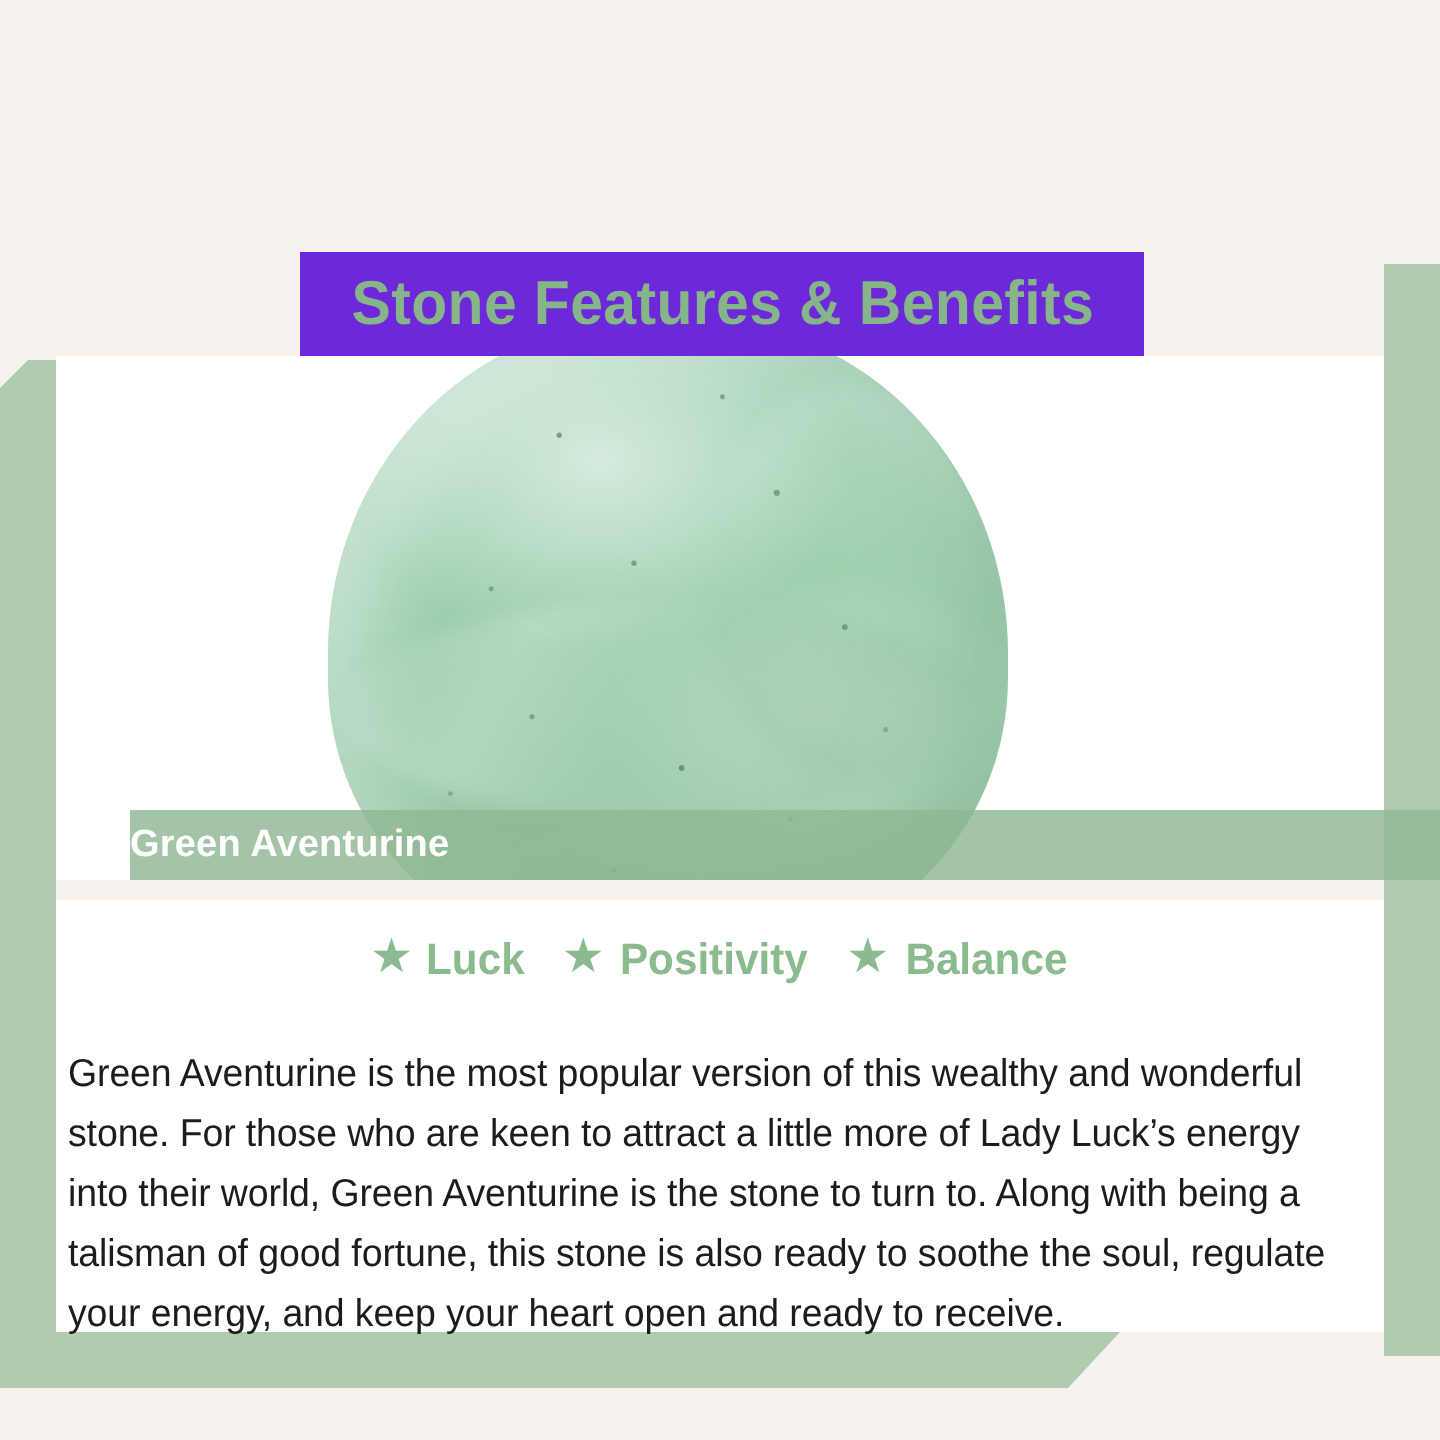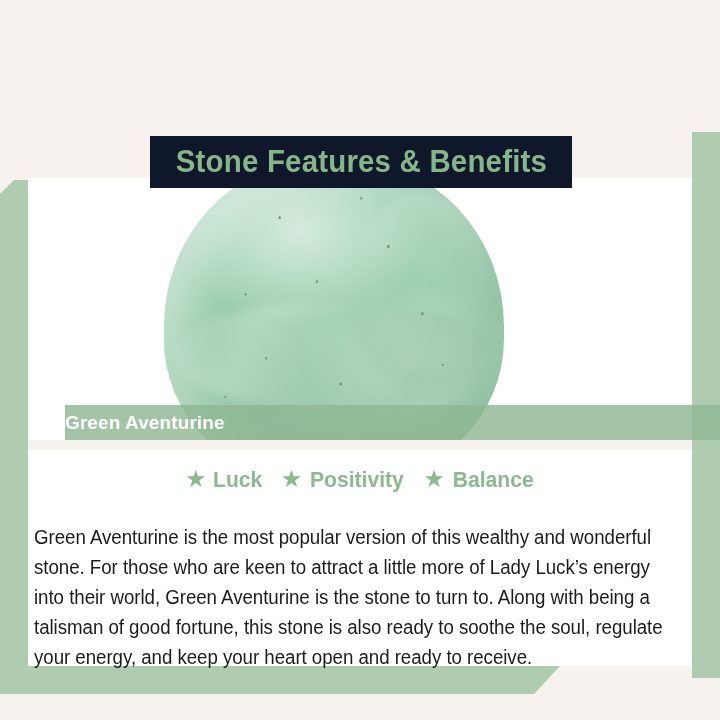--- a/index.html
+++ b/index.html
@@ -54,24 +54,24 @@
     font-size: 16.5px;
     letter-spacing: 2.6px;
     color: #2e2b29;
     white-space: nowrap;
   }
 
   
   .title-banner {
     position: absolute;
     left: 150px;
-    top: 136px;
+    top: 126px;
     width: 422px;
     height: 52px;
-    background: #0f172a;
+    background: #6d28d9;
     z-index: 31;
     display: flex;
     align-items: center;
     justify-content: center;
   }
   .title-text {
     font-family: "Liberation Sans Narrow", "Liberation Sans", sans-serif;
     font-size: 31px;
     font-weight: bold;
     color: #85b588;

